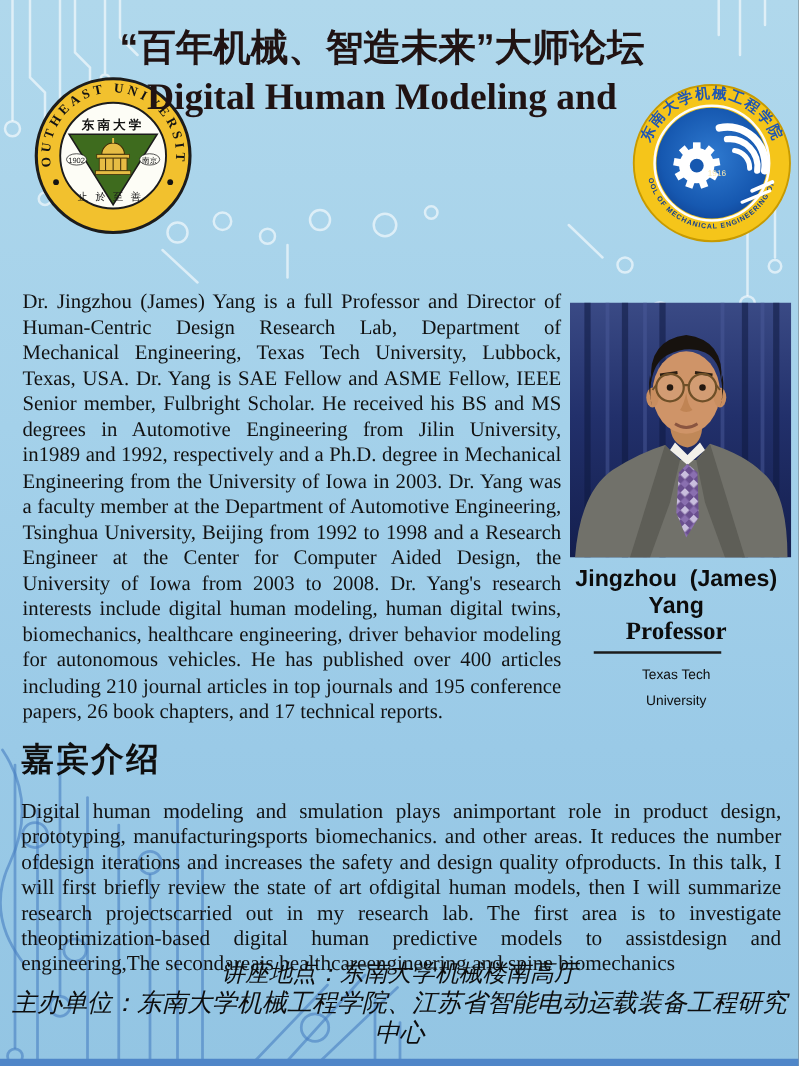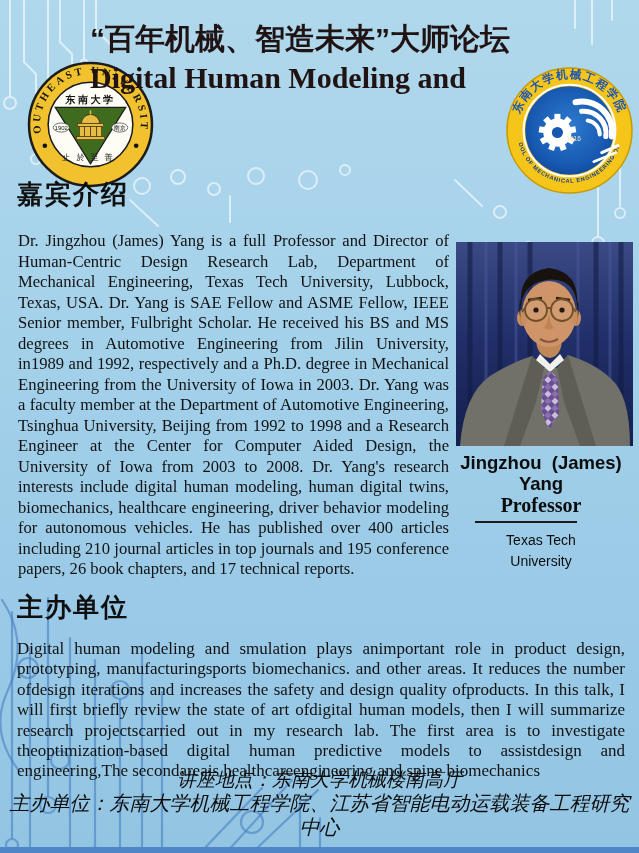--- a/index.html
+++ b/index.html
@@ -5,39 +5,39 @@
   html,body{margin:0;padding:0;background:#666;}
   .page{
     position:relative;width:639px;height:853px;overflow:hidden;
     background:linear-gradient(180deg,#b0d8ec 0%,#a4d1ea 40%,#9acae7 70%,#93c5e3 100%);
     font-family:"Liberation Sans",sans-serif;color:#131313;
   }
   .decor{position:absolute;inset:0;pointer-events:none;}
   .logo{position:absolute;}
   .logo-left{left:27px;top:61px;width:127px;height:127px;}
   .logo-right{left:505px;top:66px;width:129px;height:129px;}
-  .title-block{position:absolute;left:90px;right:118px;top:20px;text-align:left;color:#201313;}
+  .title-block{position:absolute;left:90px;right:118px;top:20px;text-align:center;color:#201313;}
   .title-cn1{font-size:30px;font-weight:bold;line-height:38px;white-space:nowrap;}
   .title-cn2{font-size:29px;font-weight:bold;line-height:36px;}
   .title-en{margin-top:4px;font-family:"Liberation Serif",serif;font-weight:bold;
             font-size:30px;line-height:31px;color:#201313;}
   .section-heading{position:absolute;left:17px;font-size:26px;font-weight:bold;
                    color:#0f0f0f;letter-spacing:2px;line-height:30px;}
   .guest-heading{top:179px;}
   .abstract-heading{top:592px;}
   .bio{position:absolute;left:18px;top:214px;width:431px;
        font-family:"Liberation Serif",serif;font-size:16.6px;line-height:20.5px;
        text-align:justify;color:#121212;margin-top:17px;}
   .photo-card{position:absolute;left:456px;top:242px;width:177px;}
   .photo-frame{width:177px;height:204px;display:block;}
   .photo-caption{position:absolute;left:443px;top:452px;width:196px;text-align:center;color:#0c0c0c;}
   .speaker-name{font-size:18.5px;font-weight:bold;white-space:pre-wrap;line-height:21px;}
   .speaker-title{font-size:20px;font-weight:bold;line-height:21px;margin-top:1px;font-family:Liberation Serif, serif;}
   .caption-divider{width:102px;height:1.5px;background:#1c1c1c;margin:5px auto 7px 32px;}
-  .speaker-affil{font-size:14px;line-height:21px;}
+  .speaker-affil{font-size:11px;line-height:21px;}
   .abstract{position:absolute;left:17px;top:622px;width:608px;
             font-family:"Liberation Serif",serif;font-size:17px;line-height:20.4px;
             text-align:justify;color:#121212;}
   .footer{position:absolute;left:0;right:0;top:769px;text-align:center;color:#0d0d0d;
           font-family:"Liberation Serif",serif;font-style:italic;}
   .footer-line{line-height:22px;font-size:19px;}
   .footer-line.host{font-size:20px;line-height:24px;font-weight:500;}
   .bottom-bar{position:absolute;left:0;right:0;bottom:0;height:6px;background:#4f86c8;}
 </style>
 </head>
@@ -174,21 +174,20 @@
     <text x="68" y="74" text-anchor="middle" font-size="6.5" fill="#f8e9b0">1916</text>
   </svg>
 
   <div class="title-block">
     <div class="title-cn1">“百年机械、智造未来”大师论坛</div>
     <div class="title-en">
       <div>Digital Human Modeling and</div>
     </div>
   </div>
 
-  <div class="section-heading guest-heading">嘉宾介绍</div>
   <p class="bio">Dr. Jingzhou (James) Yang is a full Professor and Director of Human-Centric Design Research Lab, Department of Mechanical Engineering, Texas Tech University, Lubbock, Texas, USA. Dr. Yang is SAE Fellow and ASME Fellow, IEEE Senior member, Fulbright Scholar. He received his BS and MS degrees in Automotive Engineering from Jilin University, in1989 and 1992, respectively and a Ph.D. degree in Mechanical Engineering from the University of Iowa in 2003. Dr. Yang was a faculty member at the Department of Automotive Engineering, Tsinghua University, Beijing from 1992 to 1998 and a Research Engineer at the Center for Computer Aided Design, the University of Iowa from 2003 to 2008. Dr. Yang's research interests include digital human modeling, human digital twins, biomechanics, healthcare engineering, driver behavior modeling for autonomous vehicles. He has published over 400 articles including 210 journal articles in top journals and 195 conference papers, 26 book chapters, and 17 technical reports.</p>
 
   <div class="photo-card">
     <svg class="photo-frame" viewBox="0 0 177 204">
       <defs>
         <linearGradient id="curtain" x1="0" y1="0" x2="0" y2="1">
           <stop offset="0%" stop-color="#3a4a85"></stop>
           <stop offset="45%" stop-color="#22306b"></stop>
           <stop offset="100%" stop-color="#141f4e"></stop>
         </linearGradient>
@@ -247,21 +246,21 @@
   </div>
 
   <div class="photo-caption">
     <div class="speaker-name">Jingzhou  (James) Yang</div>
     <div class="speaker-title">Professor</div>
     <div class="caption-divider"></div>
     <div class="speaker-affil">Texas Tech</div>
     <div class="speaker-affil">University</div>
   </div>
 
-  <div class="section-heading abstract-heading">主办单位</div>
+  <div class="section-heading abstract-heading">嘉宾介绍</div>
   <p class="abstract">Digital human modeling and smulation plays animportant role in product design, prototyping, manufacturingsports biomechanics. and other areas. It reduces the number ofdesign iterations and increases the safety and design quality ofproducts. In this talk, I will first briefly review the state of art ofdigital human models, then I will summarize research projectscarried out in my research lab. The first area is to investigate theoptimization-based digital human predictive models to assistdesign and engineering,The secondareais  healthcareengineering and spine biomechanics</p>
 
   <div class="footer">
     <div class="footer-line">讲座地点：东南大学机械楼南高厅</div>
     <div class="footer-line host">主办单位：东南大学机械工程学院、江苏省智能电动运载装备工程研究中心</div>
   </div>
 
   <div class="bottom-bar"></div>
 </div>
 

